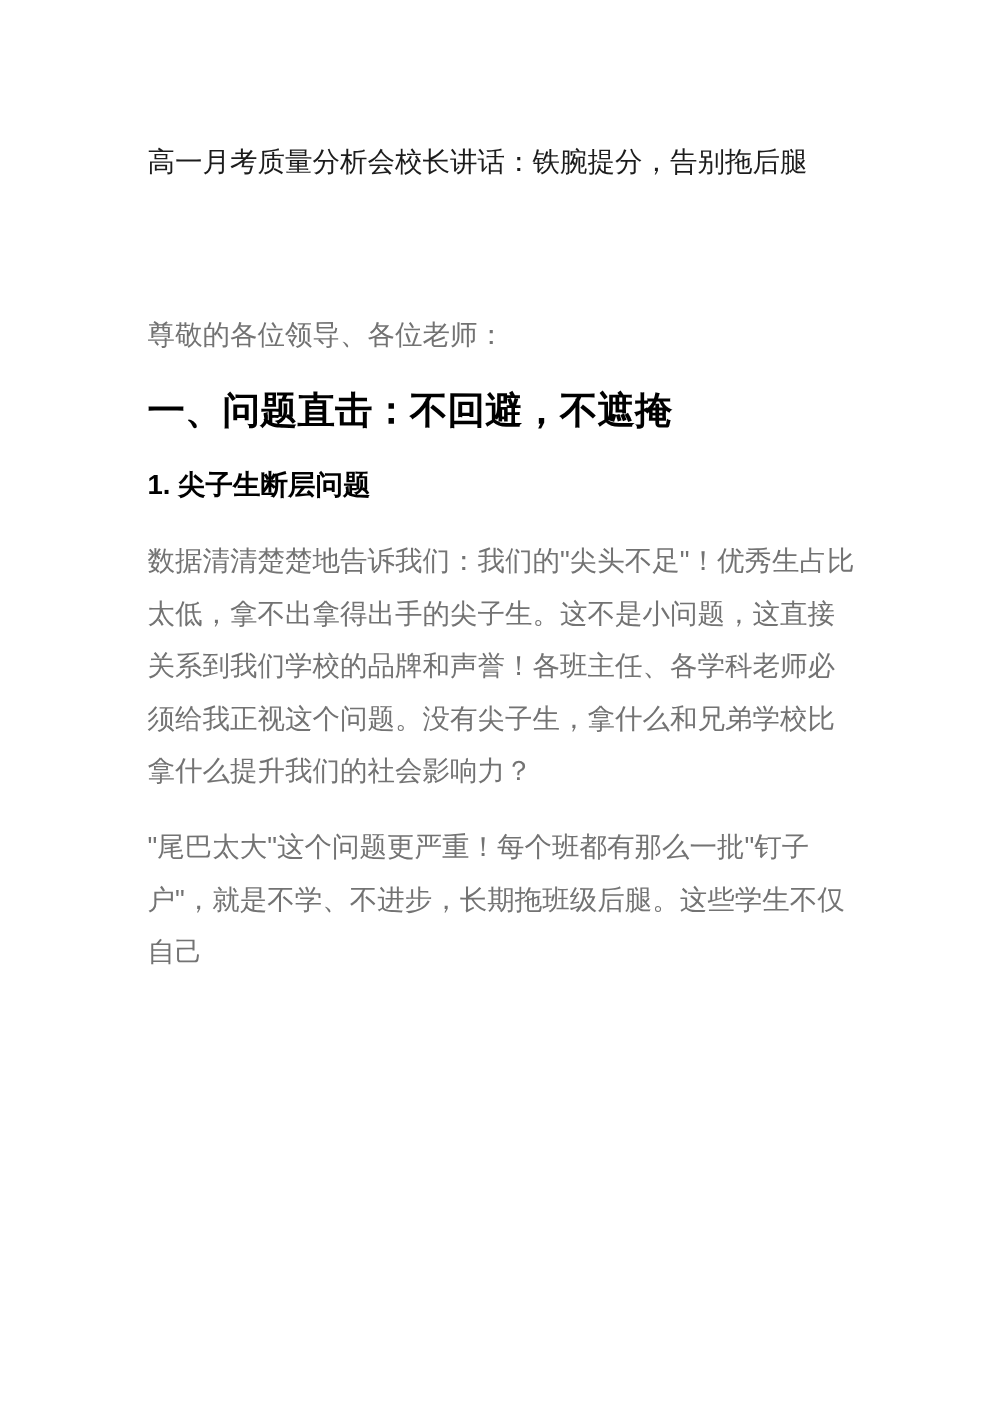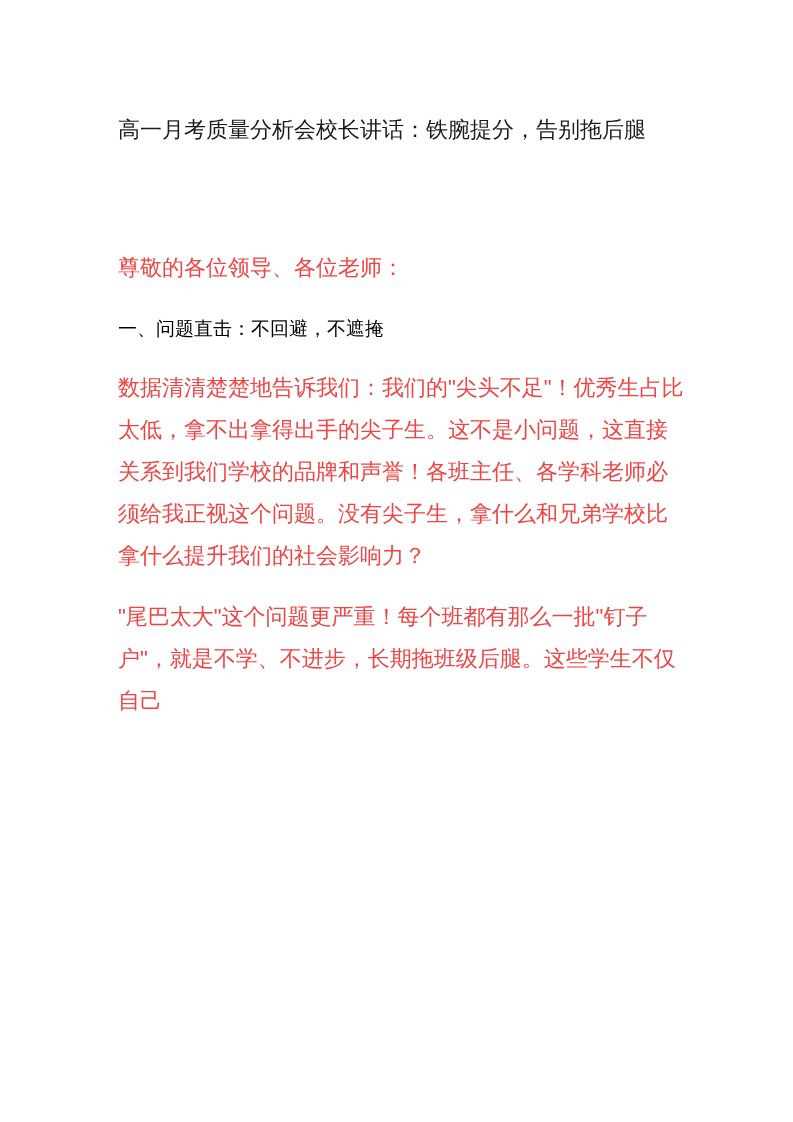--- a/index.html
+++ b/index.html
@@ -24,28 +24,28 @@
     font-weight: 400;
     line-height: 44px;
     letter-spacing: 0px;
     color: #1c1c1c;
     margin: 0 0 95px 0;
   }
   p.body-para {
     font-size: 22px;
     font-weight: 400;
     line-height: 42px;
-    color: #ef4444;
+    color: #737373;
     margin: 0 0 19px 0;
     text-align: left;
     word-break: break-all;
   }
   h2.section-heading {
-    font-size: 19px;
-    font-weight: 400;
+    font-size: 30px;
+    font-weight: 700;
     line-height: 42px;
     color: #000000;
     margin: 0 0 17px 0;
   }
   h3.sub-heading {
     font-size: 22px;
     font-weight: 700;
     line-height: 42px;
     color: #000000;
     margin: 0 0 19px 0;
@@ -56,19 +56,20 @@
 
 <div class="page">
 
   <h1 class="doc-title">高一月考质量分析会校长讲话：铁腕提分，告别拖后腿</h1>
 
   <p class="body-para">尊敬的各位领导、各位老师：</p>
 
 
   <h2 class="section-heading">一、问题直击：不回避，不遮掩</h2>
 
+  <h3 class="sub-heading">1. 尖子生断层问题</h3>
 
   <p class="body-para">数据清清楚楚地告诉我们：我们的"尖头不足"！优秀生占比太低，拿不出拿得出手的尖子生。这不是小问题，这直接关系到我们学校的品牌和声誉！各班主任、各学科老师必须给我正视这个问题。没有尖子生，拿什么和兄弟学校比拿什么提升我们的社会影响力？</p>
 
 
   <p class="body-para">"尾巴太大"这个问题更严重！每个班都有那么一批"钉子户"，就是不学、不进步，长期拖班级后腿。这些学生不仅自己</p>
 
 </div>
 
 </body></html>

